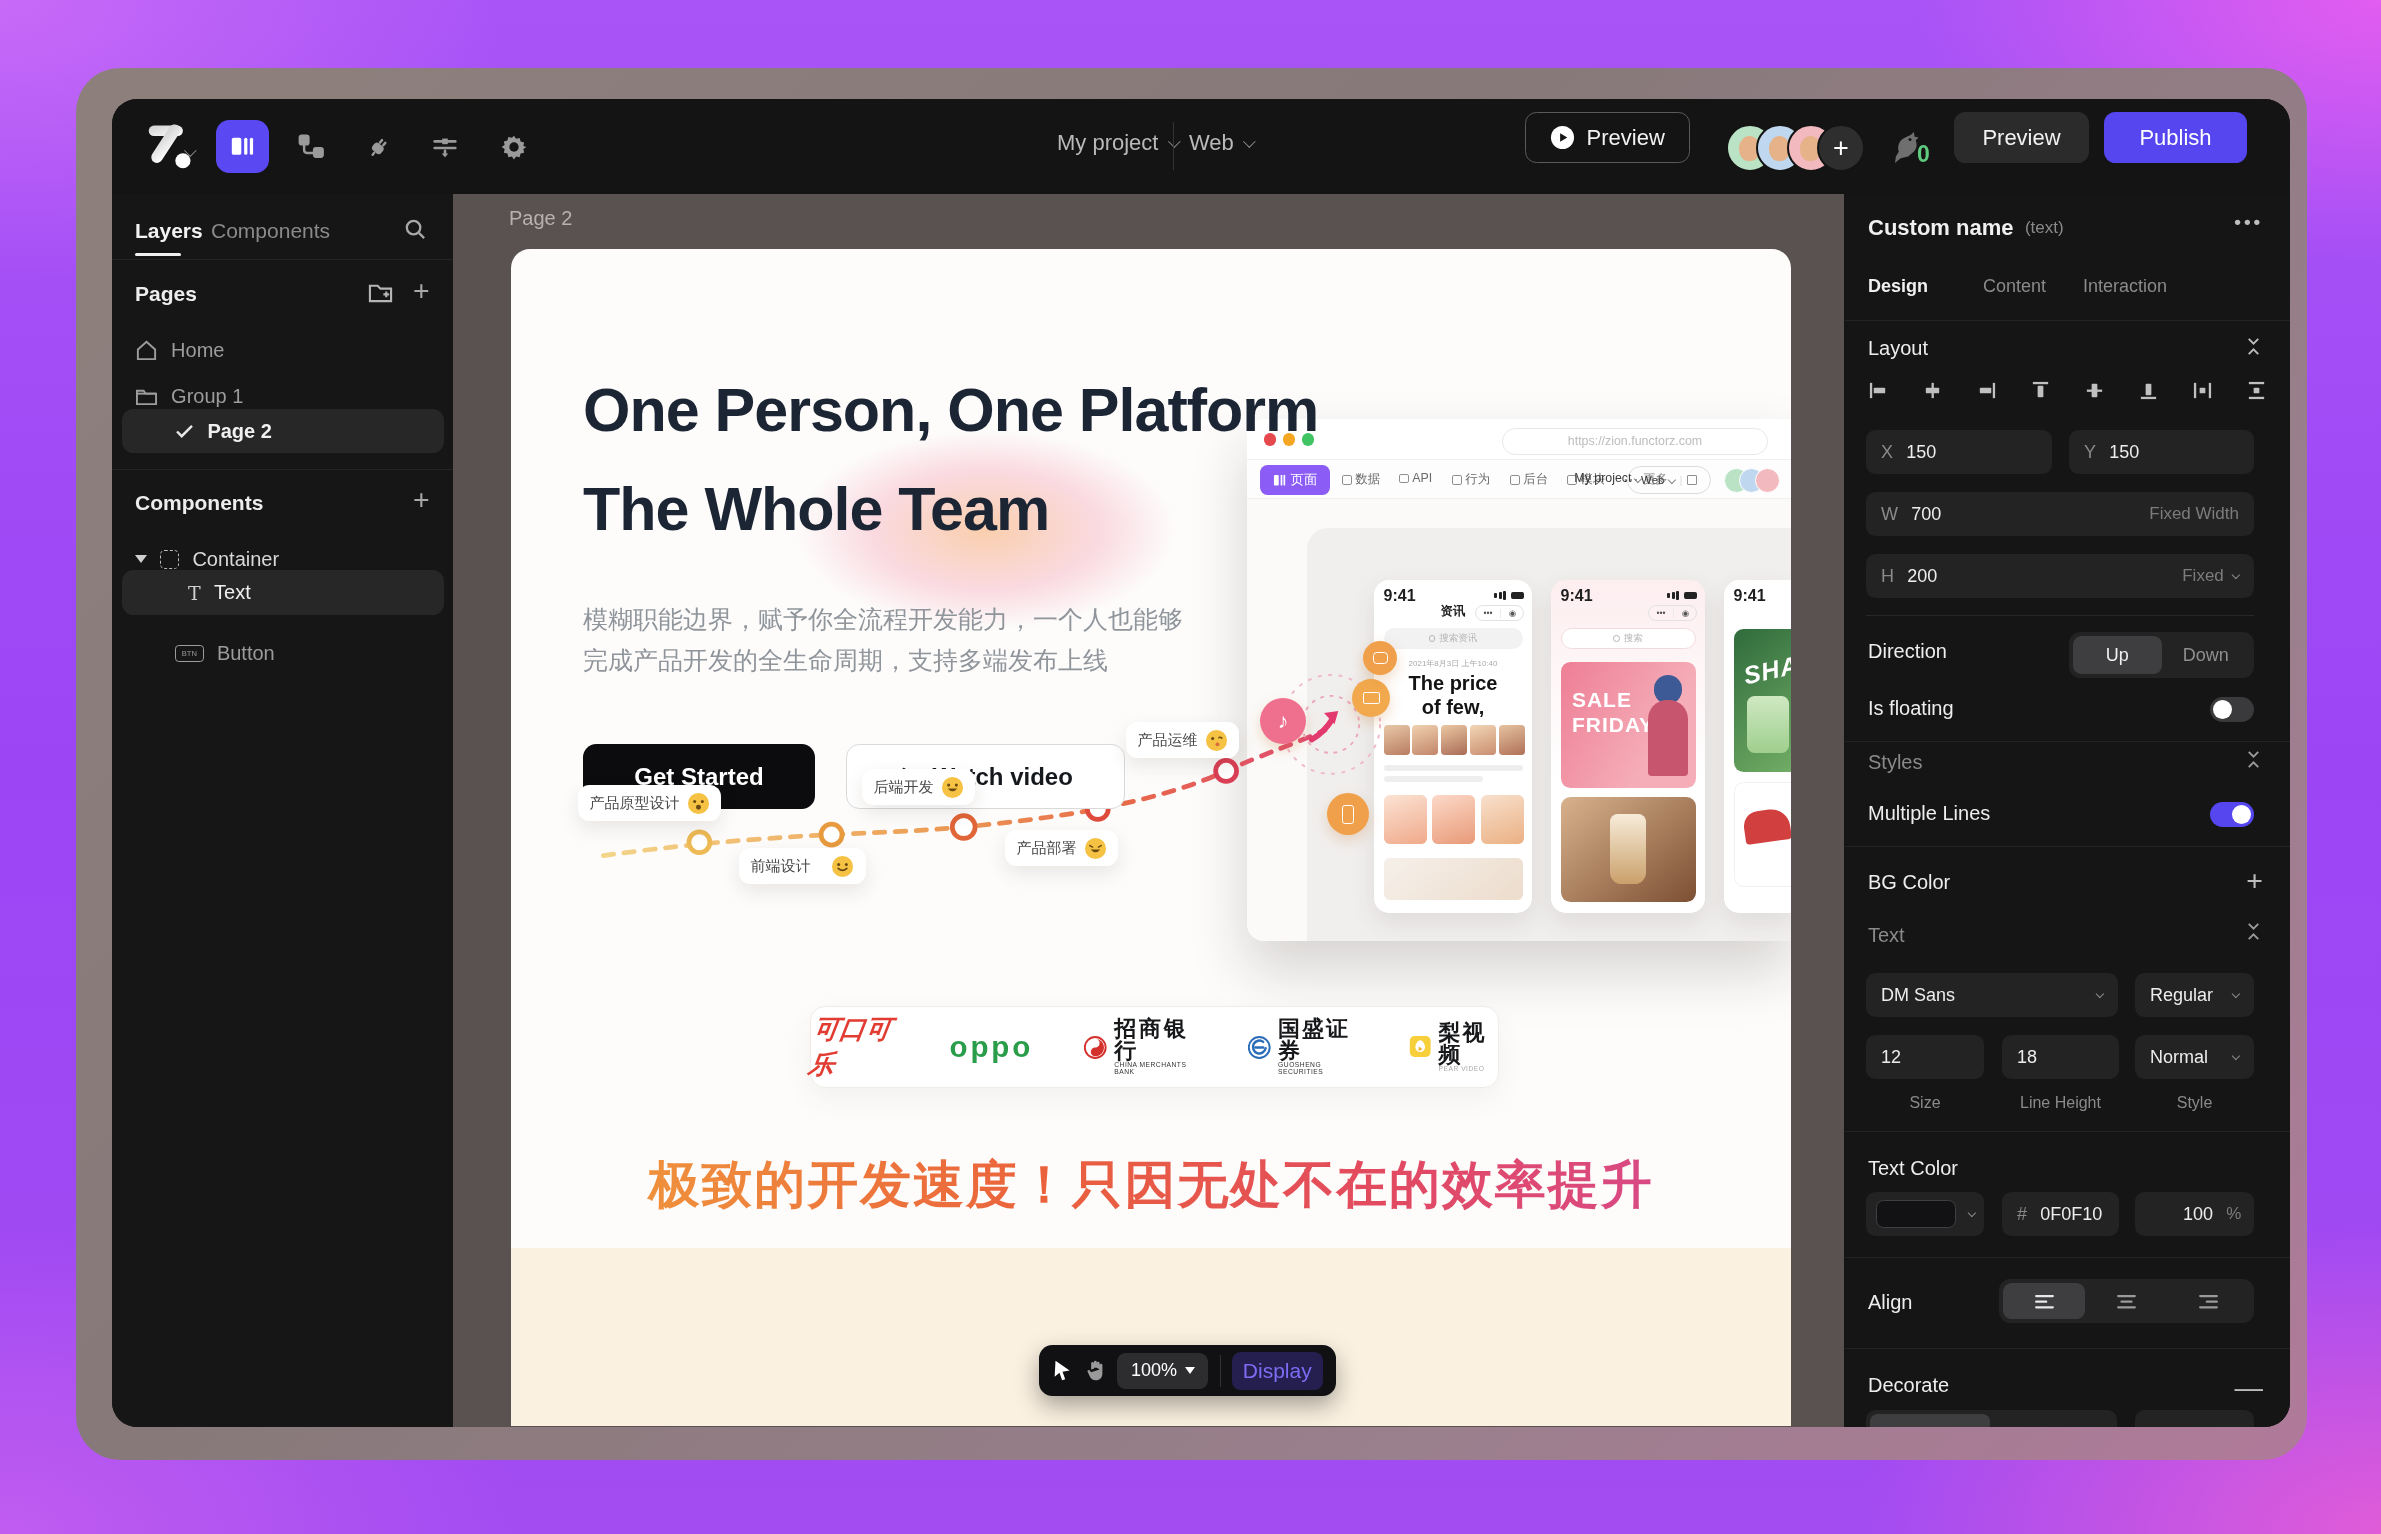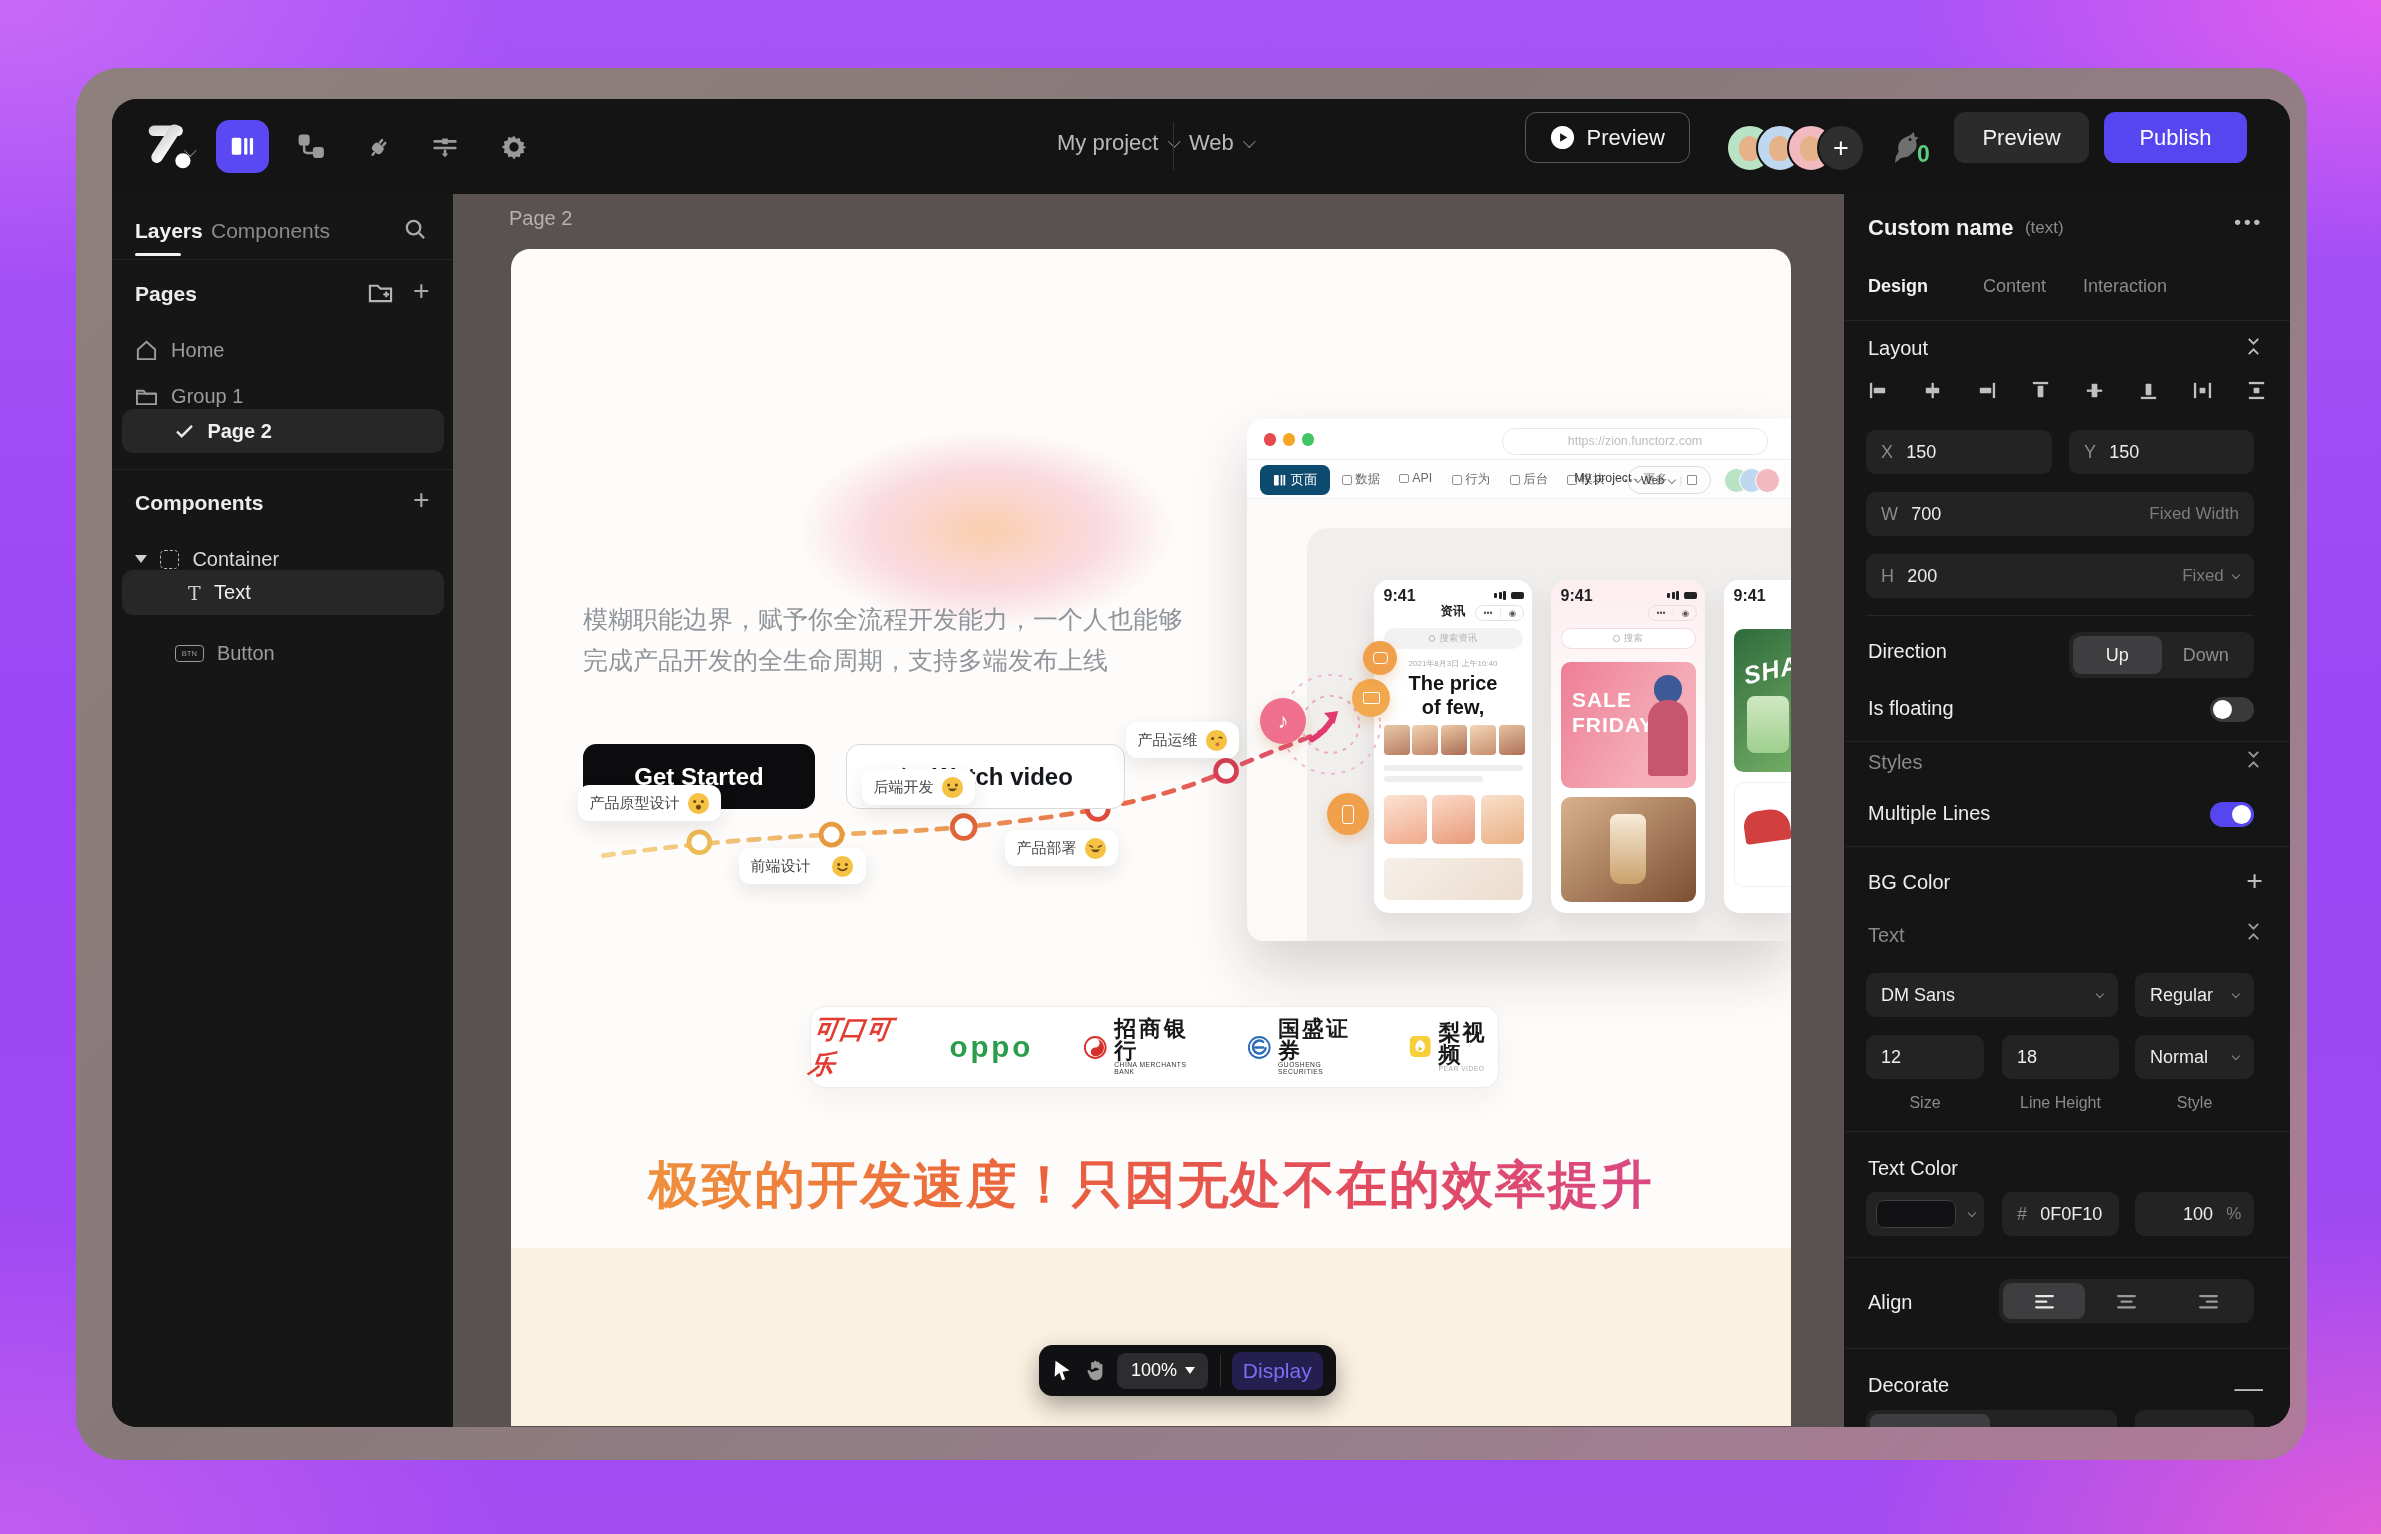--- a/index.html
+++ b/index.html
@@ -64,21 +64,21 @@
   
   .zoombar { position:absolute; left:528px; top:1096px; width:297px; height:51px; background:#111113; border-radius:13.3px; box-shadow:0 9.5px 23px rgba(0,0,0,.35); display:flex; align-items:center; padding:0 13.3px; gap:11.4px; }
   .zoom-box { width:99px; height:36px; background:#2d2d2f; border-radius:8.6px; display:flex; align-items:center; justify-content:center; gap:7.6px; color:#fff; font-size:18px; }
   .display-btn { width:99px; height:38px; background:#241f4f; border-radius:8.6px; display:flex; align-items:center; justify-content:center; color:#7e6cf5; font-size:21px; font-weight:500; }
 
   
   .mockup { position:absolute; left:736px; top:170px; width:544px; height:522px; background:#fff; border-radius:17px 0 0 17px; box-shadow:0 28.5px 57px rgba(40,30,20,.18); overflow:hidden; }
   .m-dot { position:absolute; top:14.3px; width:12.4px; height:12.4px; border-radius:50%; }
   .m-url { position:absolute; left:255px; top:8.6px; width:266px; height:27px; border:1px solid #e7e7e7; border-radius:13.3px; color:#bdbdbd; font-size:12.4px; display:flex; align-items:center; justify-content:center; }
   .m-nav { position:absolute; left:0; top:40px; width:544px; height:40px; border-top:1px solid #f0f0f0; border-bottom:1px solid #f0f0f0; background:#fdfdfd; }
-  .m-chip { position:absolute; left:13.3px; top:4.8px; width:70px; height:30px; background:#0c4a6e; border-radius:7.6px; color:#fff; font-size:13.3px; display:flex; align-items:center; justify-content:center; gap:4.8px; }
+  .m-chip { position:absolute; left:13.3px; top:4.8px; width:70px; height:30px; background:#8b5cf6; border-radius:7.6px; color:#fff; font-size:13.3px; display:flex; align-items:center; justify-content:center; gap:4.8px; }
   .m-item { position:absolute; top:11.4px; font-size:12.4px; color:#6b6b6b; display:flex; align-items:center; gap:3.8px; }
   .mi { width:9.5px; height:9.5px; border:1.4px solid #8f8f8f; border-radius:1.9px; display:inline-block; }
   .m-body { position:absolute; left:0; top:80px; width:544px; height:442px; background:#fbfaf9; }
   .m-panel { position:absolute; left:60px; top:28.5px; width:484px; height:414px; background:#f1efee; border-radius:21px 0 0 0; }
   .phone { position:absolute; top:81px; background:#fff; border-radius:15px; box-shadow:0 9.5px 25px rgba(60,50,40,.10); overflow:hidden; height:333px; }
   .p-status { position:absolute; left:9.5px; right:7.6px; top:6.7px; display:flex; justify-content:space-between; align-items:center; font-size:16px; font-weight:700; color:#1e1e1e; }
   .p-caps { position:absolute; right:7.6px; top:25px; width:49px; height:16px; border:1px solid #e2e2e2; border-radius:8.6px; display:flex; align-items:center; justify-content:space-evenly; color:#555; font-size:8.6px; }
   .p-search { position:absolute; left:9.5px; top:48px; height:21px; background:#f2f2f2; border-radius:10.5px; color:#b5b5b5; font-size:9.5px; display:flex; align-items:center; justify-content:center; gap:3.8px; }
   .sicon { width:6.7px; height:6.7px; border:1.1px solid #b5b5b5; border-radius:50%; position:relative; display:inline-block; }
   .bars { display:flex; gap:1.9px; align-items:center; }
@@ -456,20 +456,24 @@
         <div class="deco-circle" style="left:841px; top:430px; width:38px; height:38px; background:#f2a94e;">
           <span style="width:17px; height:11.4px; border:1.9px solid #fff; border-radius:1.9px; display:block; position:relative;"></span>
         </div>
         <div class="deco-circle" style="left:816px; top:544px; width:42px; height:42px; background:#f0a04a;">
           <span style="width:11.4px; height:19px; border:1.9px solid #fff; border-radius:2.9px; display:block;"></span>
         </div>
         <div class="deco-circle" style="left:852px; top:392px; width:34px; height:34px; background:#f0a04a;">
           <span style="width:15px; height:11.4px; border:1.9px solid #fff; border-radius:3.8px; display:block;"></span>
         </div>
 
+        <div class="abs hero-h" style="left:72px; top:112px;">
+          <div>One Person, One Platform</div>
+          <div>The Whole Team</div>
+        </div>
         <div class="abs hero-p" style="left:72px; top:350px;">
           <div>模糊职能边界，赋予你全流程开发能力，一个人也能够</div>
           <div>完成产品开发的全生命周期，支持多端发布上线</div>
         </div>
         <div class="btn-get" style="left:72px; top:495px;">
             <span>Get Started</span>
           </div>
         <div class="btn-watch" style="left:335px; top:495px;">
           <svg width="21" height="21" viewBox="0 0 22 22">
               <path d="M6 3 L19 11 L6 19 z" fill="none" stroke="#15181c" stroke-width="2.4" stroke-linejoin="round"></path>

